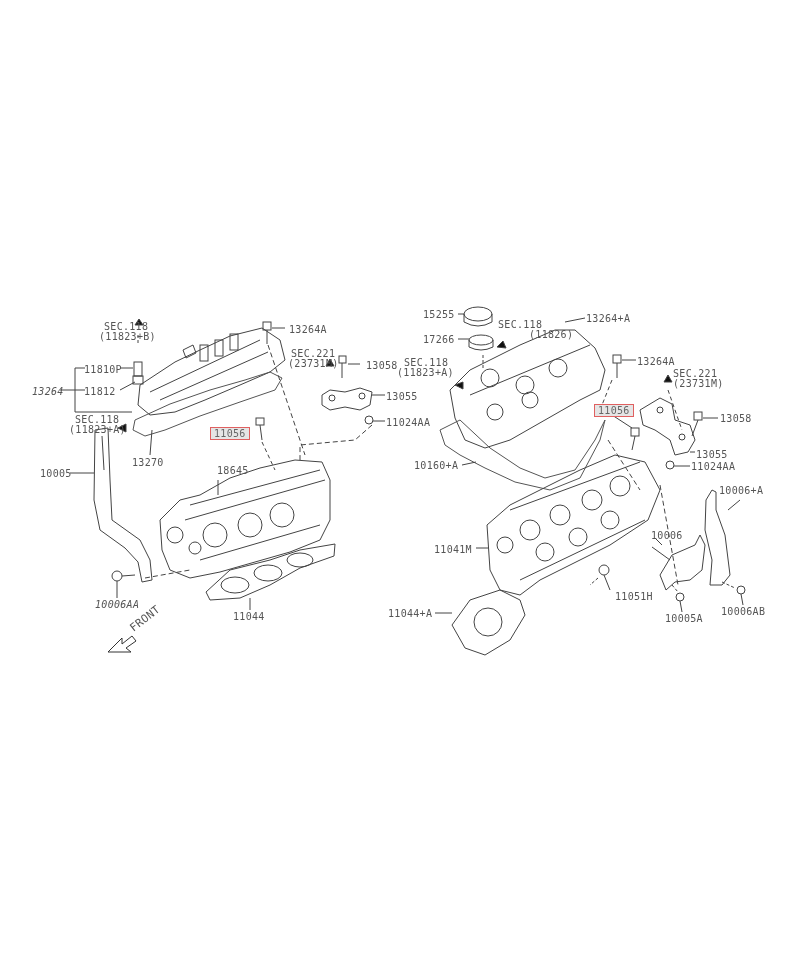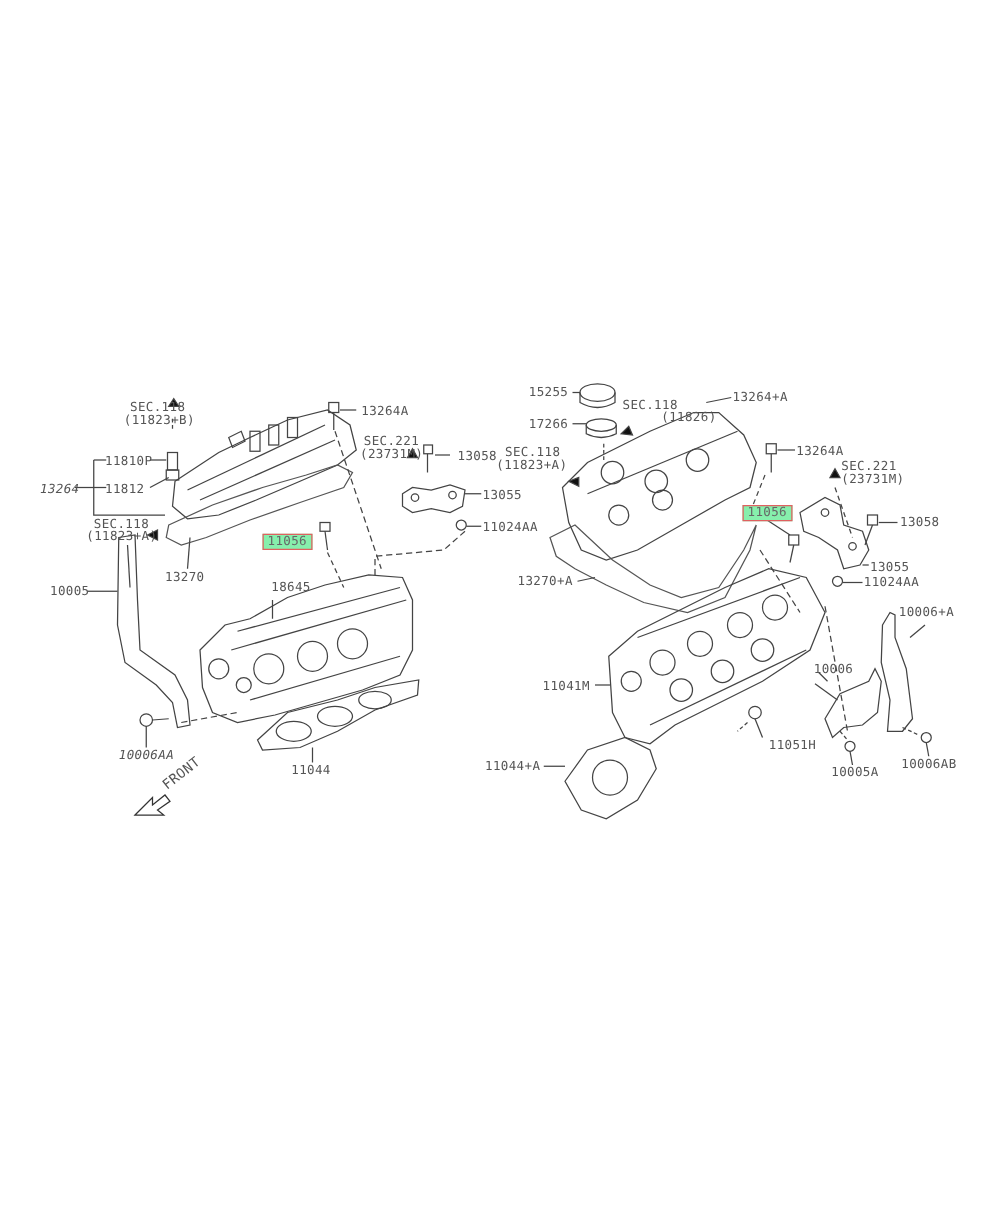--- a/index.html
+++ b/index.html
@@ -1,21 +1,21 @@
 <!DOCTYPE html>
 <html><head>
 <meta charset="utf-8">
 <style>
   html, body { margin:0; padding:0; background:#ffffff; }
   body { width:800px; height:978px; position:relative; overflow:hidden;
          font-family:"DejaVu Sans Mono","Liberation Mono",monospace; }
   #canvas { position:absolute; left:0; top:0; width:800px; height:978px; }
   .lbl { position:absolute; font-size:10px; color:#555; letter-spacing:0.3px;
          white-space:nowrap; line-height:11px; }
-  .lbl.hl { border:1.5px solid #e06060; background:#86efac; padding:0 3px; color:#666; }
+  .lbl.hl { border:1.5px solid #e06060; background:#e5e5e5; padding:0 3px; color:#666; }
   svg { position:absolute; left:0; top:0; }
 </style>
 </head>
 <body>
 
 <div id="canvas">
 
 <svg width="800" height="978" viewBox="0 0 800 978" fill="none" stroke="#444" stroke-width="1">
 
   <g>
@@ -214,21 +214,21 @@
 <div class="lbl" style="left:586px;top:313px;">13264+A</div>
 <div class="lbl" style="left:404px;top:357px;">SEC.118</div>
 <div class="lbl" style="left:397px;top:367px;">(11823+A)</div>
 <div class="lbl" style="left:637px;top:356px;">13264A</div>
 <div class="lbl" style="left:673px;top:368px;">SEC.221</div>
 <div class="lbl" style="left:673px;top:378px;">(23731M)</div>
 <div class="lbl hl" style="left:594px;top:404px;">11056</div>
 <div class="lbl" style="left:720px;top:413px;">13058</div>
 <div class="lbl" style="left:696px;top:449px;">13055</div>
 <div class="lbl" style="left:691px;top:461px;">11024AA</div>
-<div class="lbl" style="left:414px;top:460px;">13270+A</div>
+<div class="lbl" style="left:414px;top:460px;">10160+A</div>
 <div class="lbl" style="left:719px;top:485px;">10006+A</div>
 <div class="lbl" style="left:434px;top:544px;">11041M</div>
 <div class="lbl" style="left:651px;top:530px;">10006</div>
 <div class="lbl" style="left:599px;top:591px;margin-left:16px;">11051H</div>
 <div class="lbl" style="left:388px;top:608px;">11044+A</div>
 <div class="lbl" style="left:665px;top:613px;">10005A</div>
 <div class="lbl" style="left:721px;top:606px;">10006AB</div>
 
 </div>
 

